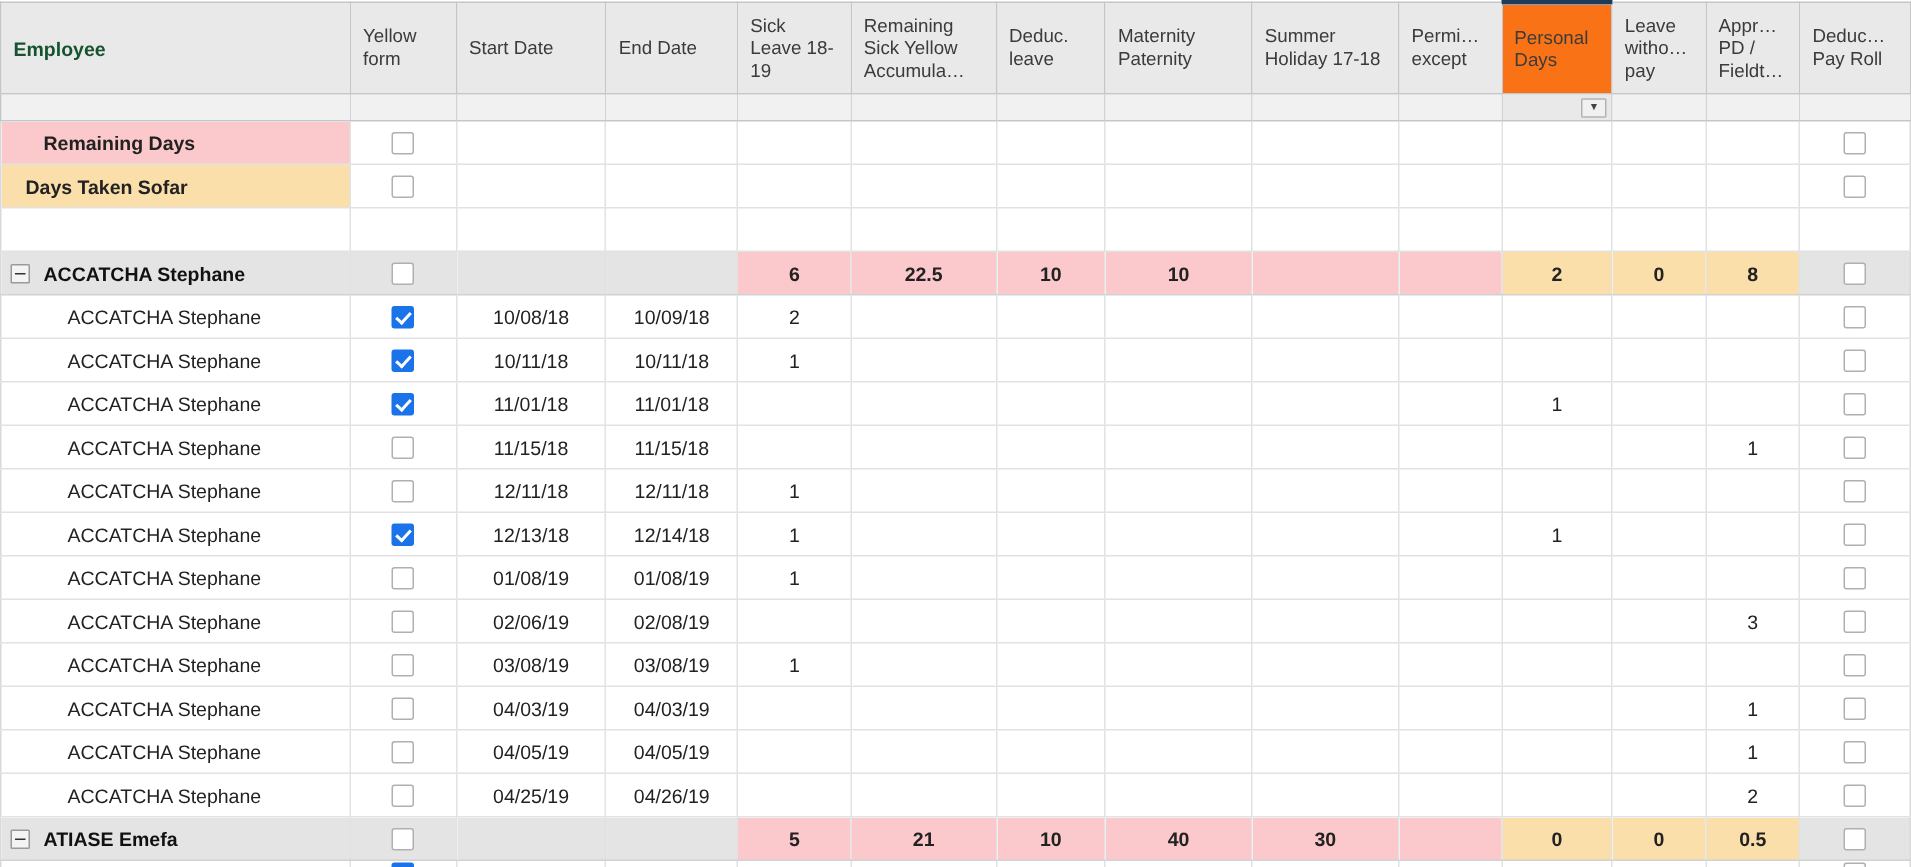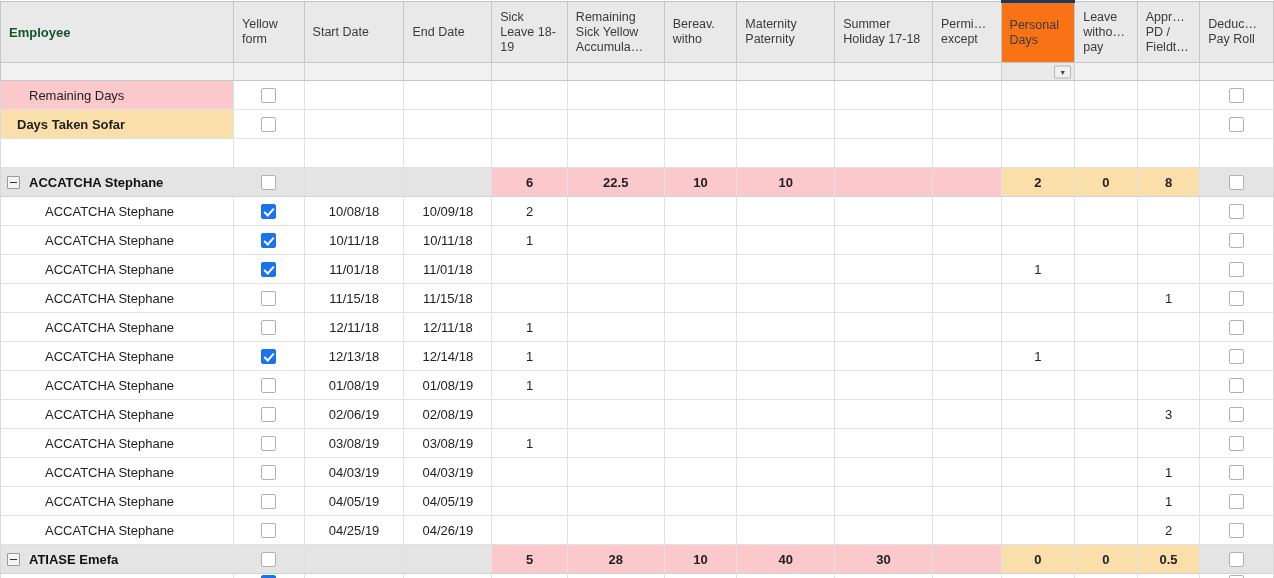--- a/index.html
+++ b/index.html
@@ -91,21 +91,21 @@
     overflow: hidden;
     white-space: nowrap;
   }
   tbody td.c-first { border-left: 1px solid #d9d9d9; }
   tbody td.c-last  { border-right: 1px solid #d9d9d9; }
   td.num { text-align: center; padding: 0 4px; }
   td.date { text-align: center; padding: 0 12px; }
   td.cbcell { text-align: center; padding: 0; }
 
   
-  tr.r-label-pink td.c-first   { background: #fbc8cb; font-weight: normal; padding-left: 28px; }
+  tr.r-label-pink td.c-first   { background: #fbc8cb; font-weight: bold; padding-left: 28px; }
   tr.r-label-orange td.c-first { background: #fbdfab; font-weight: bold; padding-left: 16px; }
   tr.r-spacer td { height: 29px; background: #ffffff; }
 
   tr.r-group td { background: #e4e4e4; font-weight: bold; border-bottom: 1px solid #d2d2d2; }
   tr.r-group td.pinkcell   { background: #fbc8cb; }
   tr.r-group td.orangecell { background: #fbdfab; }
   tr.r-group td.c-first { padding-left: 6px; }
 
   tr.r-data td { background: #ffffff; }
   tr.r-data td.c-first { padding-left: 44px; }
@@ -187,21 +187,21 @@
           <th class="hdr-plain">
             <span class="hdr-label">End Date</span>
           </th>
           <th class="hdr-plain">
             <span class="hdr-label">Sick Leave 18-19</span>
           </th>
           <th class="hdr-plain">
             <span class="hdr-label">Remaining Sick Yellow Accumula…</span>
           </th>
           <th class="hdr-plain">
-            <span class="hdr-label">Bereav. witho</span>
+            <span class="hdr-label">Deduc. leave</span>
           </th>
           <th class="hdr-plain">
             <span class="hdr-label">Maternity Paternity</span>
           </th>
           <th class="hdr-plain">
             <span class="hdr-label">Summer Holiday 17-18</span>
           </th>
           <th class="hdr-plain">
             <span class="hdr-label">Permi… except</span>
           </th>
@@ -503,21 +503,21 @@
           <td class="c-first">
             <div class="grp-wrap">
               <span class="expander"></span>
               <span class="grp-name">ATIASE Emefa</span>
             </div>
           </td>
           <td class="cbcell"><span class="cb"></span></td>
           <td class="date"><span></span></td>
           <td class="date"><span></span></td>
           <td class="pinkcell num"><span>5</span></td>
-          <td class="pinkcell num"><span>28</span></td>
+          <td class="pinkcell num"><span>21</span></td>
           <td class="pinkcell num"><span>10</span></td>
           <td class="pinkcell num"><span>40</span></td>
           <td class="pinkcell num"><span>30</span></td>
           <td class="pinkcell num"><span></span></td>
           <td class="orangecell num"><span>0</span></td>
           <td class="orangecell num"><span>0</span></td>
           <td class="orangecell num"><span>0.5</span></td>
           <td class="c-last cbcell"><span class="cb"></span></td>
         </tr>
         <tr class="r-data r-clipped">

